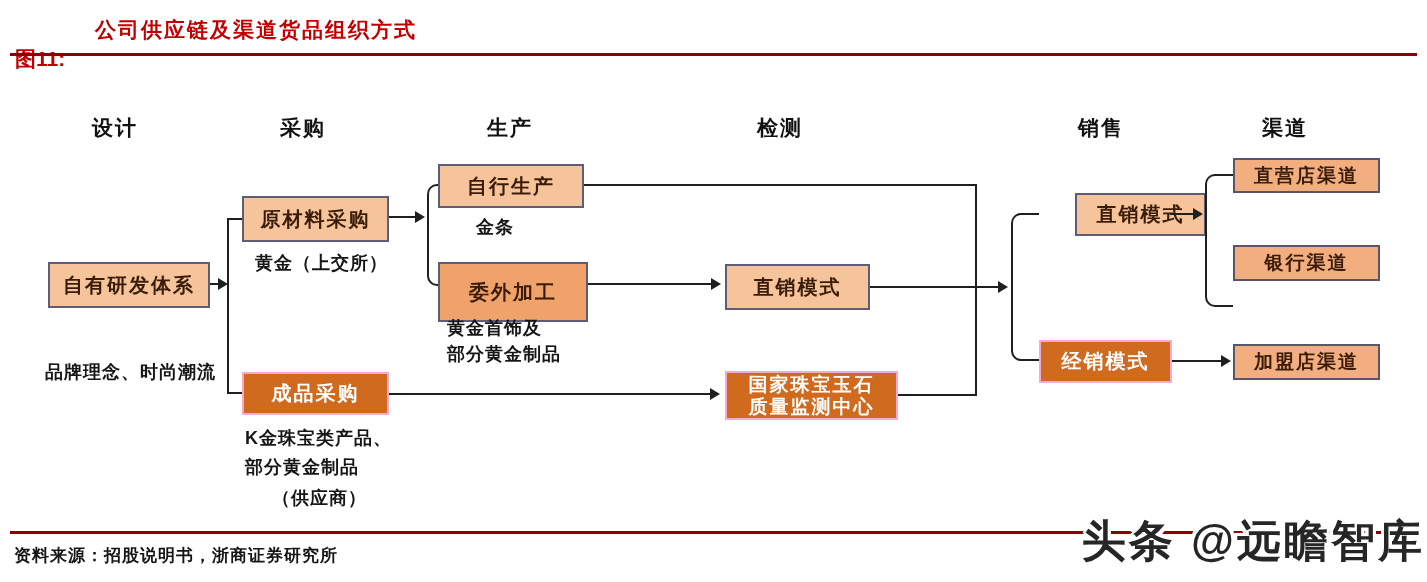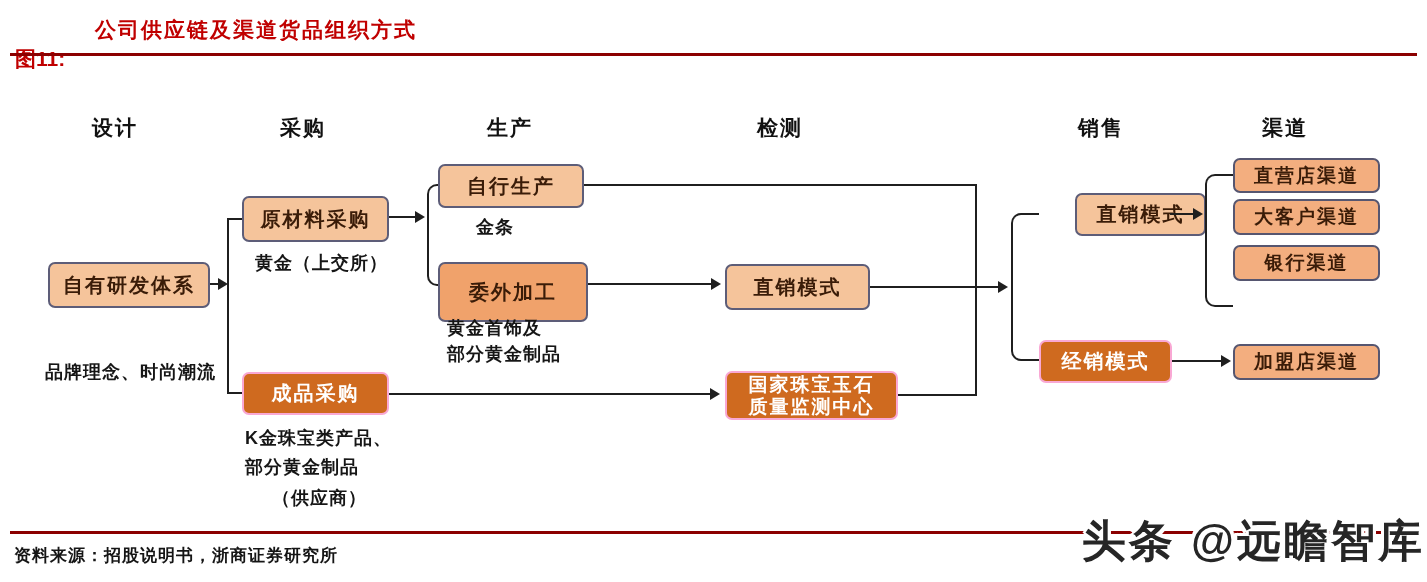--- a/index.html
+++ b/index.html
@@ -10,21 +10,21 @@
   .fig-tag   { position:absolute; left:15px;  top:16px; font-size:21px; font-weight:bold; color:#C00000;margin-top:29px; }
   .fig-title { position:absolute; left:95px;  top:16px; font-size:21px; font-weight:bold; color:#C00000; letter-spacing:2px; }
   .rule-top    { position:absolute; left:10px; top:53px;  width:1407px; height:3px; background:#8B0000; }
   .rule-bottom { position:absolute; left:10px; top:531px; width:1407px; height:3px; background:#8B0000; }
 
   
   .stage { position:absolute; top:114px; width:70px; text-align:center; font-size:21px; font-weight:bold; color:#111; letter-spacing:2px; }
 
   
   .box { position:absolute; display:flex; align-items:center; justify-content:center; text-align:center;
-         font-size:20px; font-weight:bold; color:#3a1c08; letter-spacing:2px; line-height:1.15;border-radius:7px; }
+         font-size:20px; font-weight:bold; color:#3a1c08; letter-spacing:2px; line-height:1.15; }
   .box-light   { background:#F5C49B; border:2px solid #5d5d78; }
   .box-medium  { background:#F0A26B; border:2px solid #5d5d78; }
   .box-channel { background:#F3AE7F; border:2px solid #565670; font-size:19px; }
   .box-dark    { background:#CF6A1F; border:2px solid #f9a8d4; color:#ffffff; }
 
   
   .note { position:absolute; font-size:18px; font-weight:600; color:#161616; letter-spacing:1px; white-space:nowrap; }
 
   
   .hline { position:absolute; height:2px; background:#1f1f1f; }
@@ -76,21 +76,20 @@
 
   <div class="box box-dark" style="left:725px; top:371px; width:173px; height:49px; flex-direction:column; font-size:19px;">
     <span>国家珠宝玉石</span>
     <span>质量监测中心</span>
   </div>
 
   <div class="box box-light" style="left:1039px; top:193px; width:131px; height:43px;margin-left:36px;">直销模式</div>
   <div class="box box-dark" style="left:1039px; top:340px; width:133px; height:43px;">经销模式</div>
 
   <div class="box box-channel" style="left:1233px; top:158px; width:147px; height:35px;">直营店渠道</div>
-  <div class="box box-channel" style="left:1233px; top:199px; width:147px; height:36px;">大客户渠道</div>
   <div class="box box-channel" style="left:1233px; top:245px; width:147px; height:36px;">银行渠道</div>
   <div class="box box-channel" style="left:1233px; top:344px; width:147px; height:36px;">加盟店渠道</div>
 
   <div class="hline" style="left:210px; top:283px; width:10px;"></div>
   <div class="arr" style="left:218px; top:278px;"></div>
   <div class="vline" style="left:227px; top:218px; height:176px;"></div>
   <div class="hline" style="left:227px; top:218px; width:15px;"></div>
   <div class="hline" style="left:227px; top:392px; width:15px;"></div>
 
   <div class="hline" style="left:389px; top:216px; width:27px;"></div>

